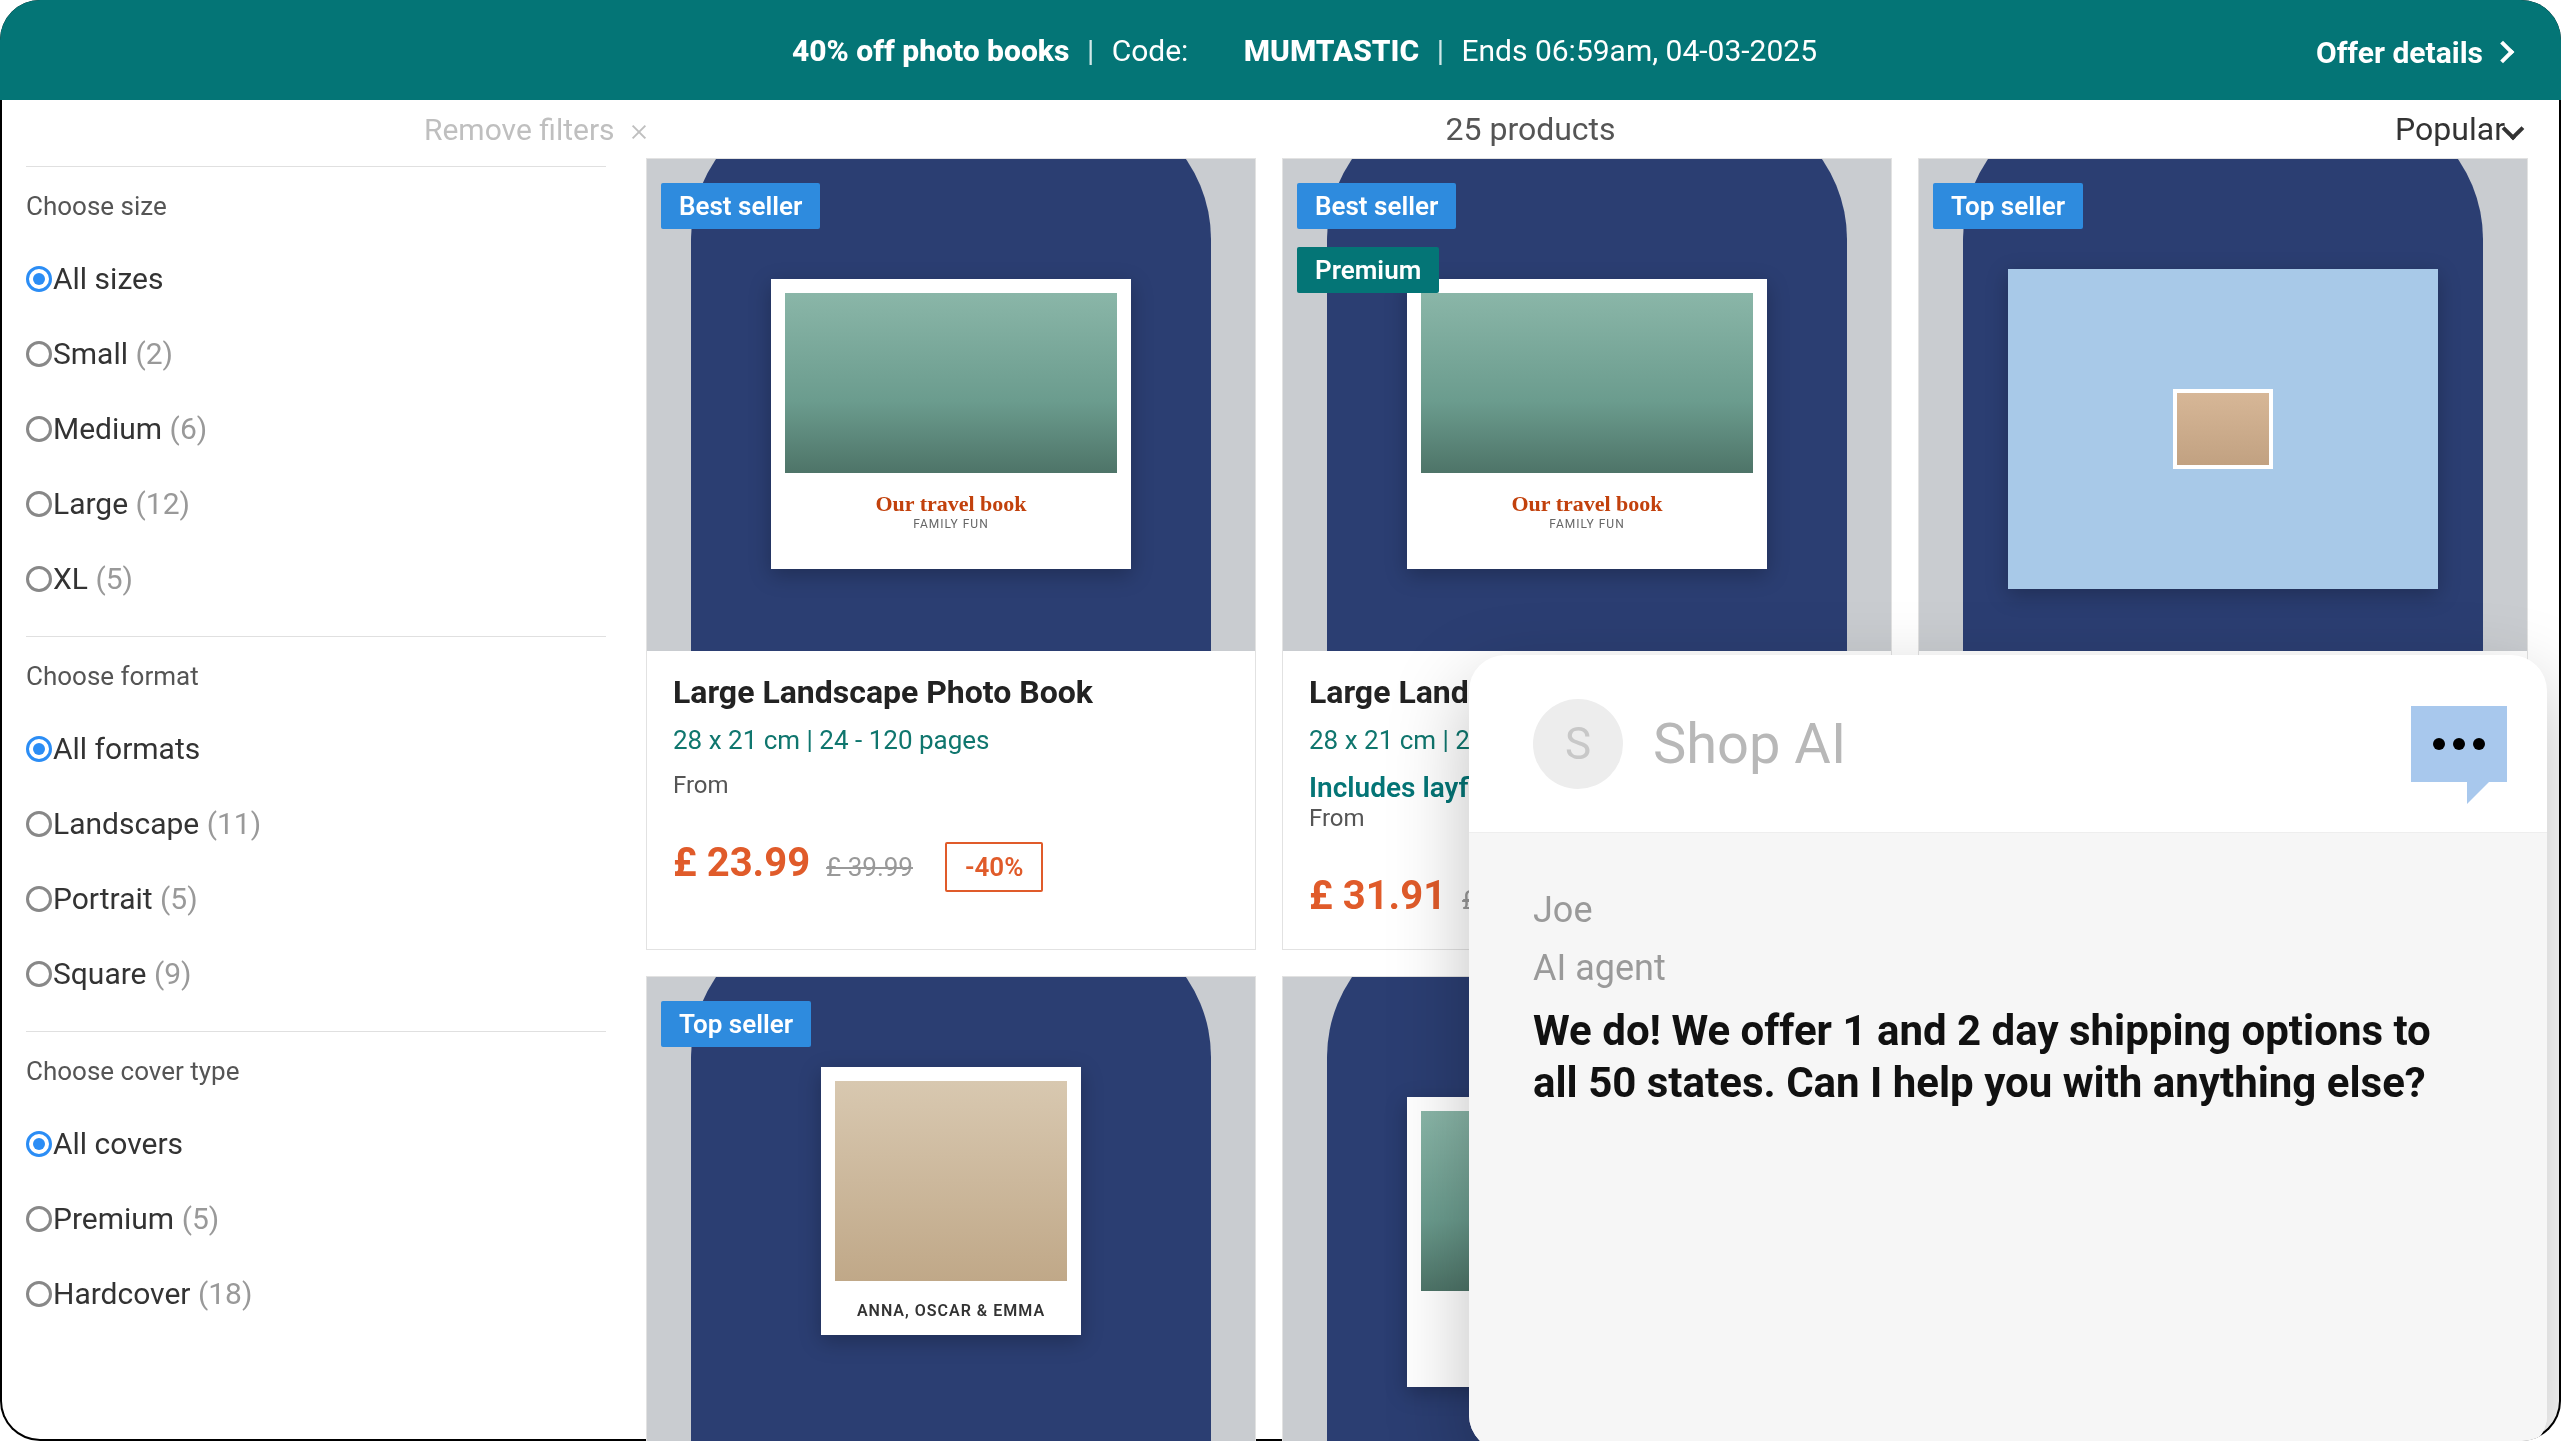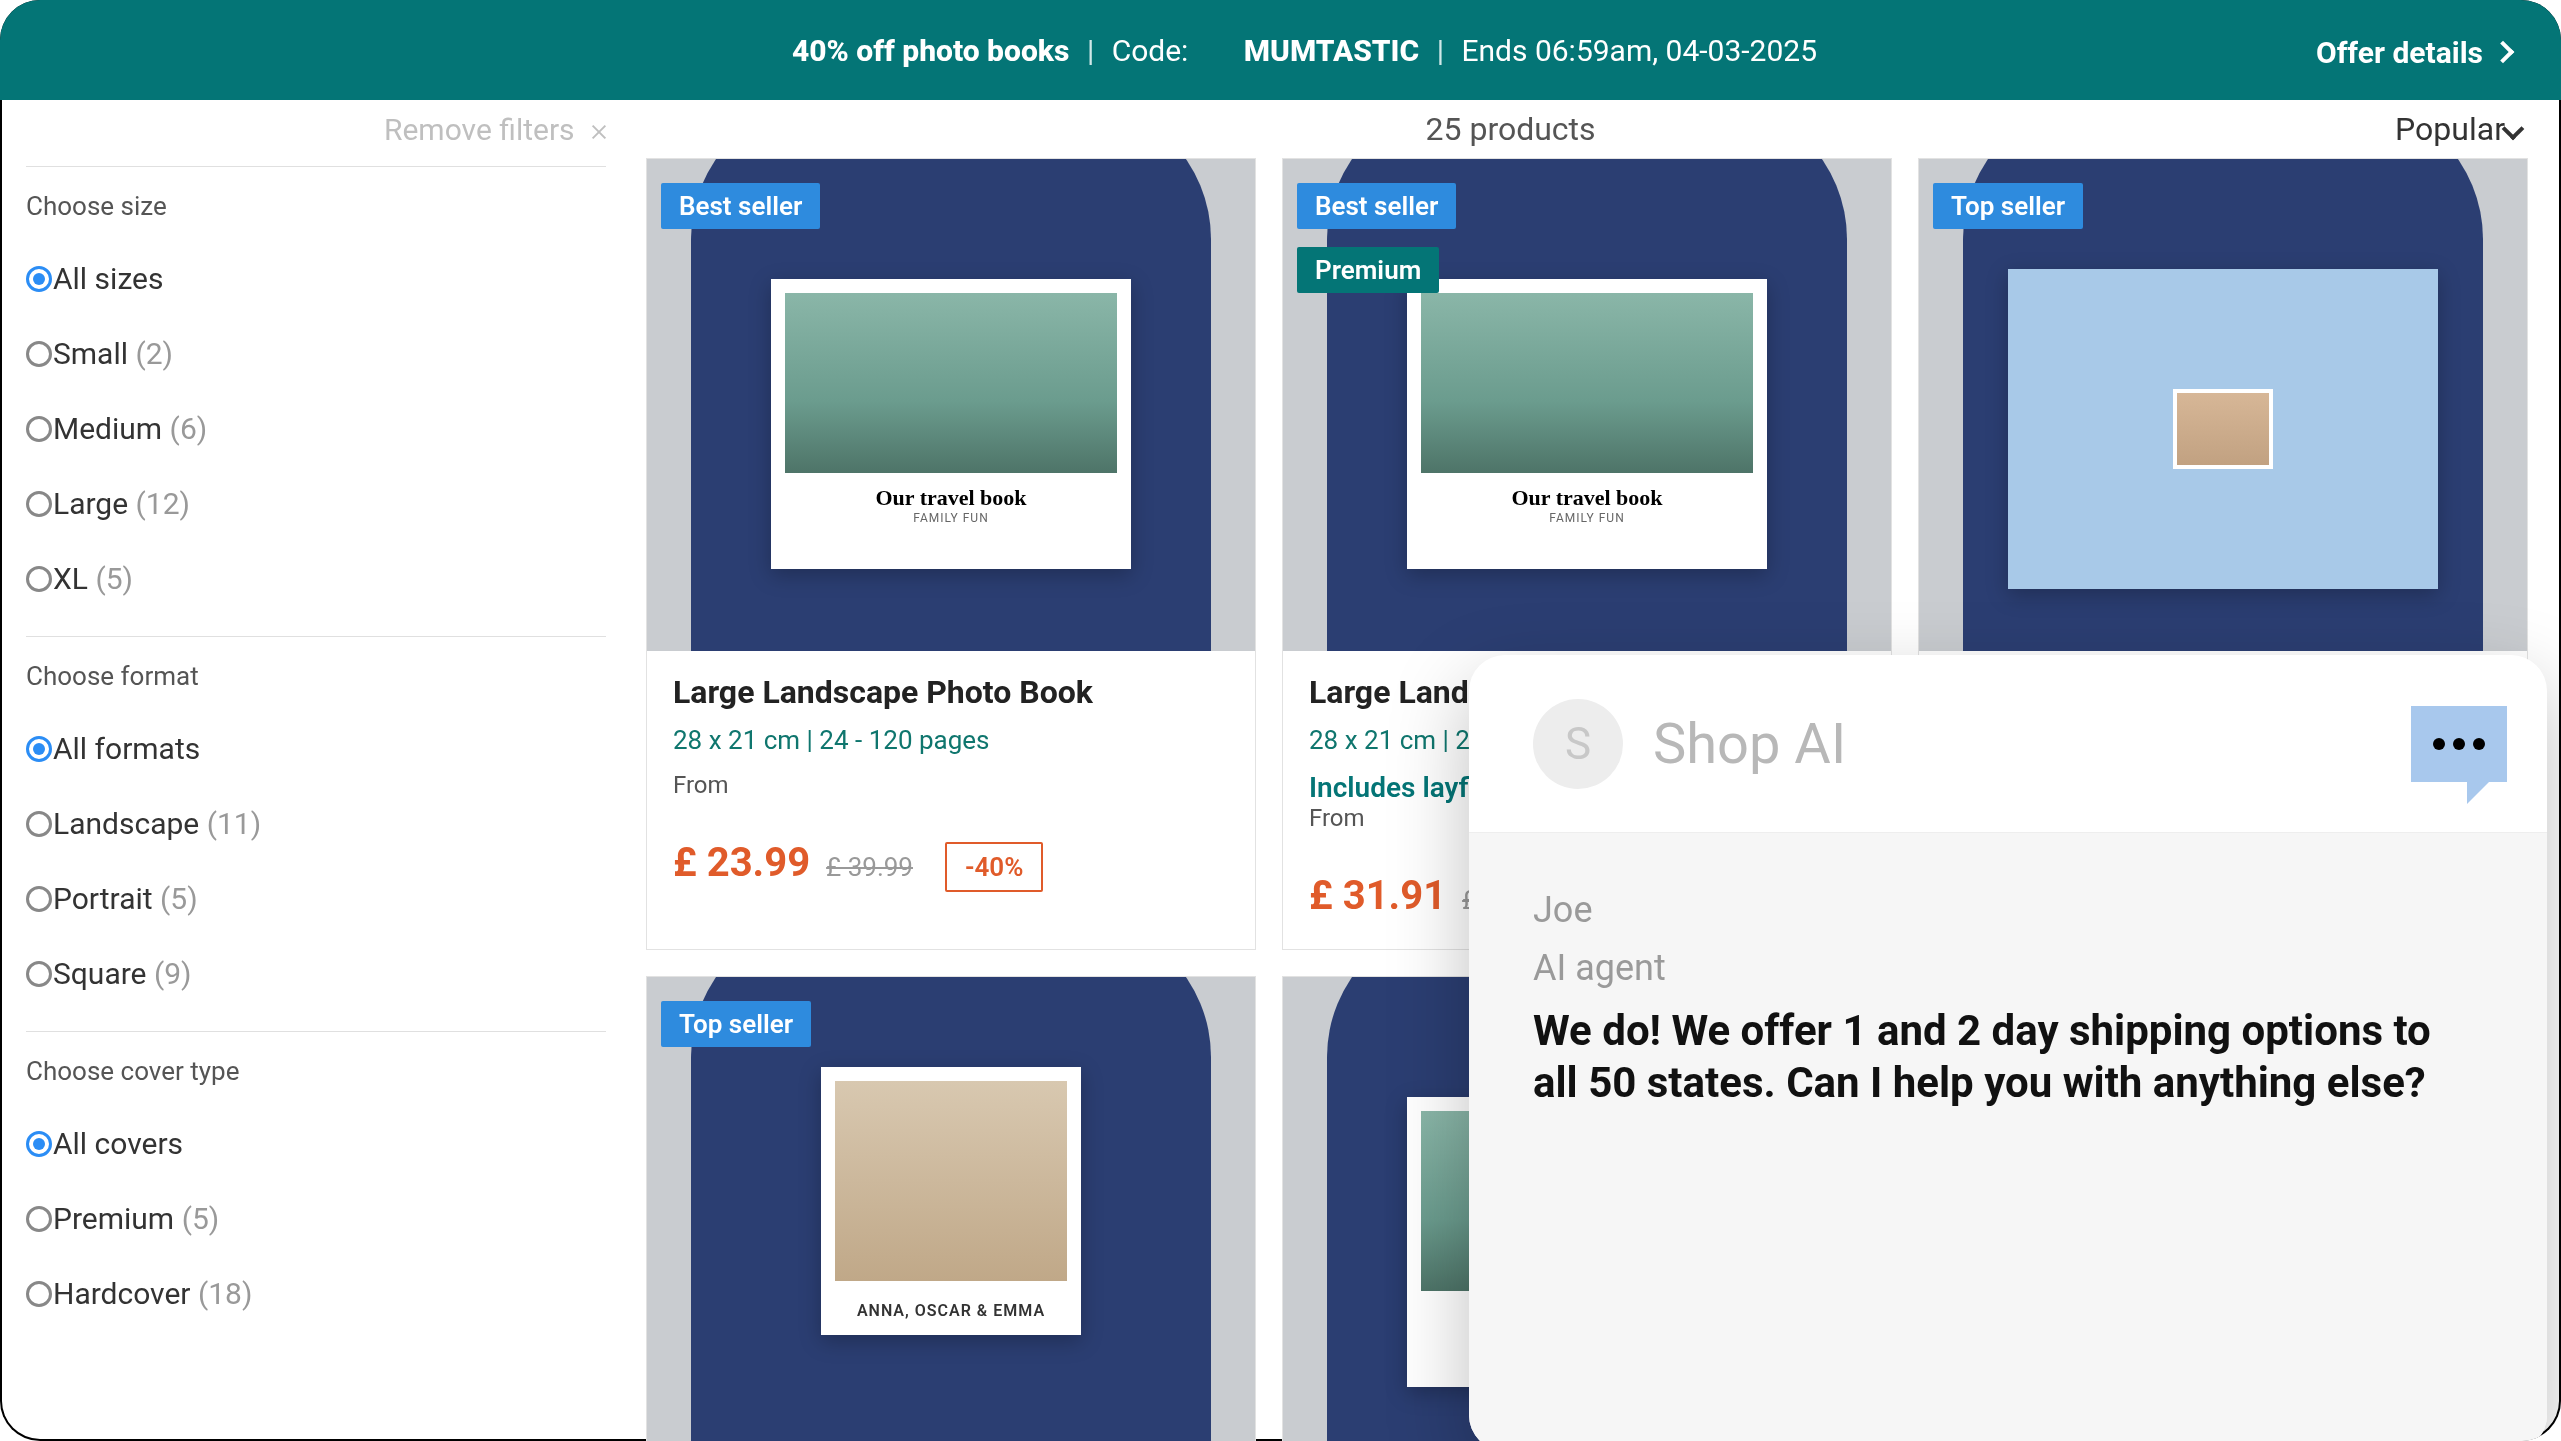--- a/index.html
+++ b/index.html
@@ -46,20 +46,21 @@
   .promo-bar strong { font-weight: 800; margin-left: 48px; }
   .promo-bar .sep { padding: 0 10px; color: #d0e8e8; }
 
   
   .toolbar {
     display: flex;
     align-items: center;
     justify-content: space-between;
     padding: 10px 40px 10px 26px;
     font-size: 32px;
+    margin-left: 40px;
   }
   .remove-filters {
     color: #bfbfbf;
     font-size: 30px;
     text-align: right;
     width: 600px;
     padding-right: 18px;
   }
   .products-count {
     color: #555;
@@ -225,22 +226,22 @@
   .book .photo {
     width: 100%;
     height: 180px;
     background: linear-gradient(180deg,#8ab6a8 0%, #6b9c8e 60%, #4e7468 100%);
     position: relative;
   }
   .book .book-title {
     font-family: Georgia, serif;
     font-size: 22px;
     font-weight: 700;
-    margin-top: 12px;
-    color: #000000;
+    margin-top: 18px;
+    color: #c2410c;
   }
   .book .book-sub {
     font-size: 12px;
     color: #666;
     letter-spacing: 1px;
   }
   .book.blue {
     background: #a8c9e8;
     padding: 0;
     width: 430px;

